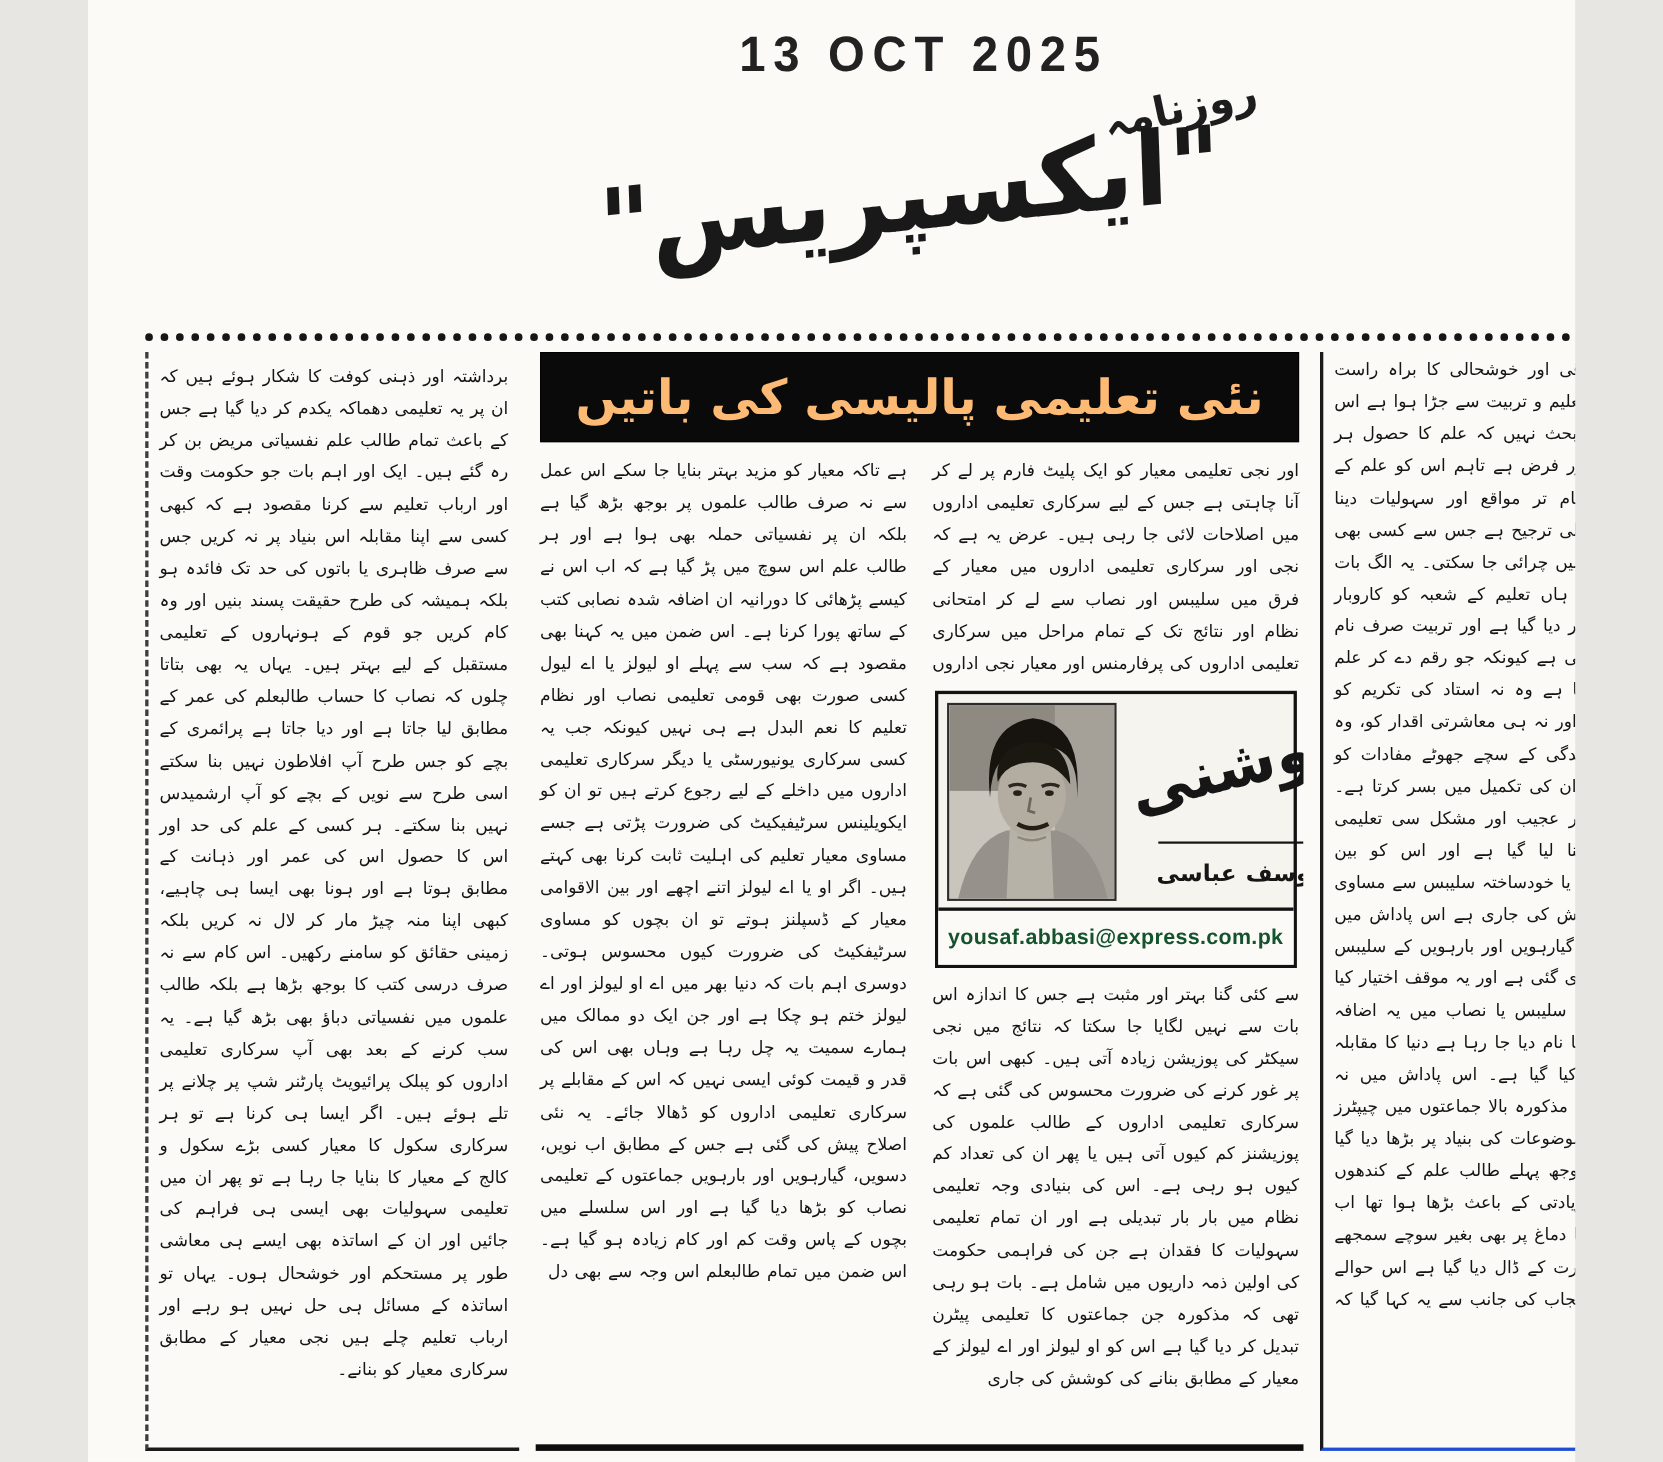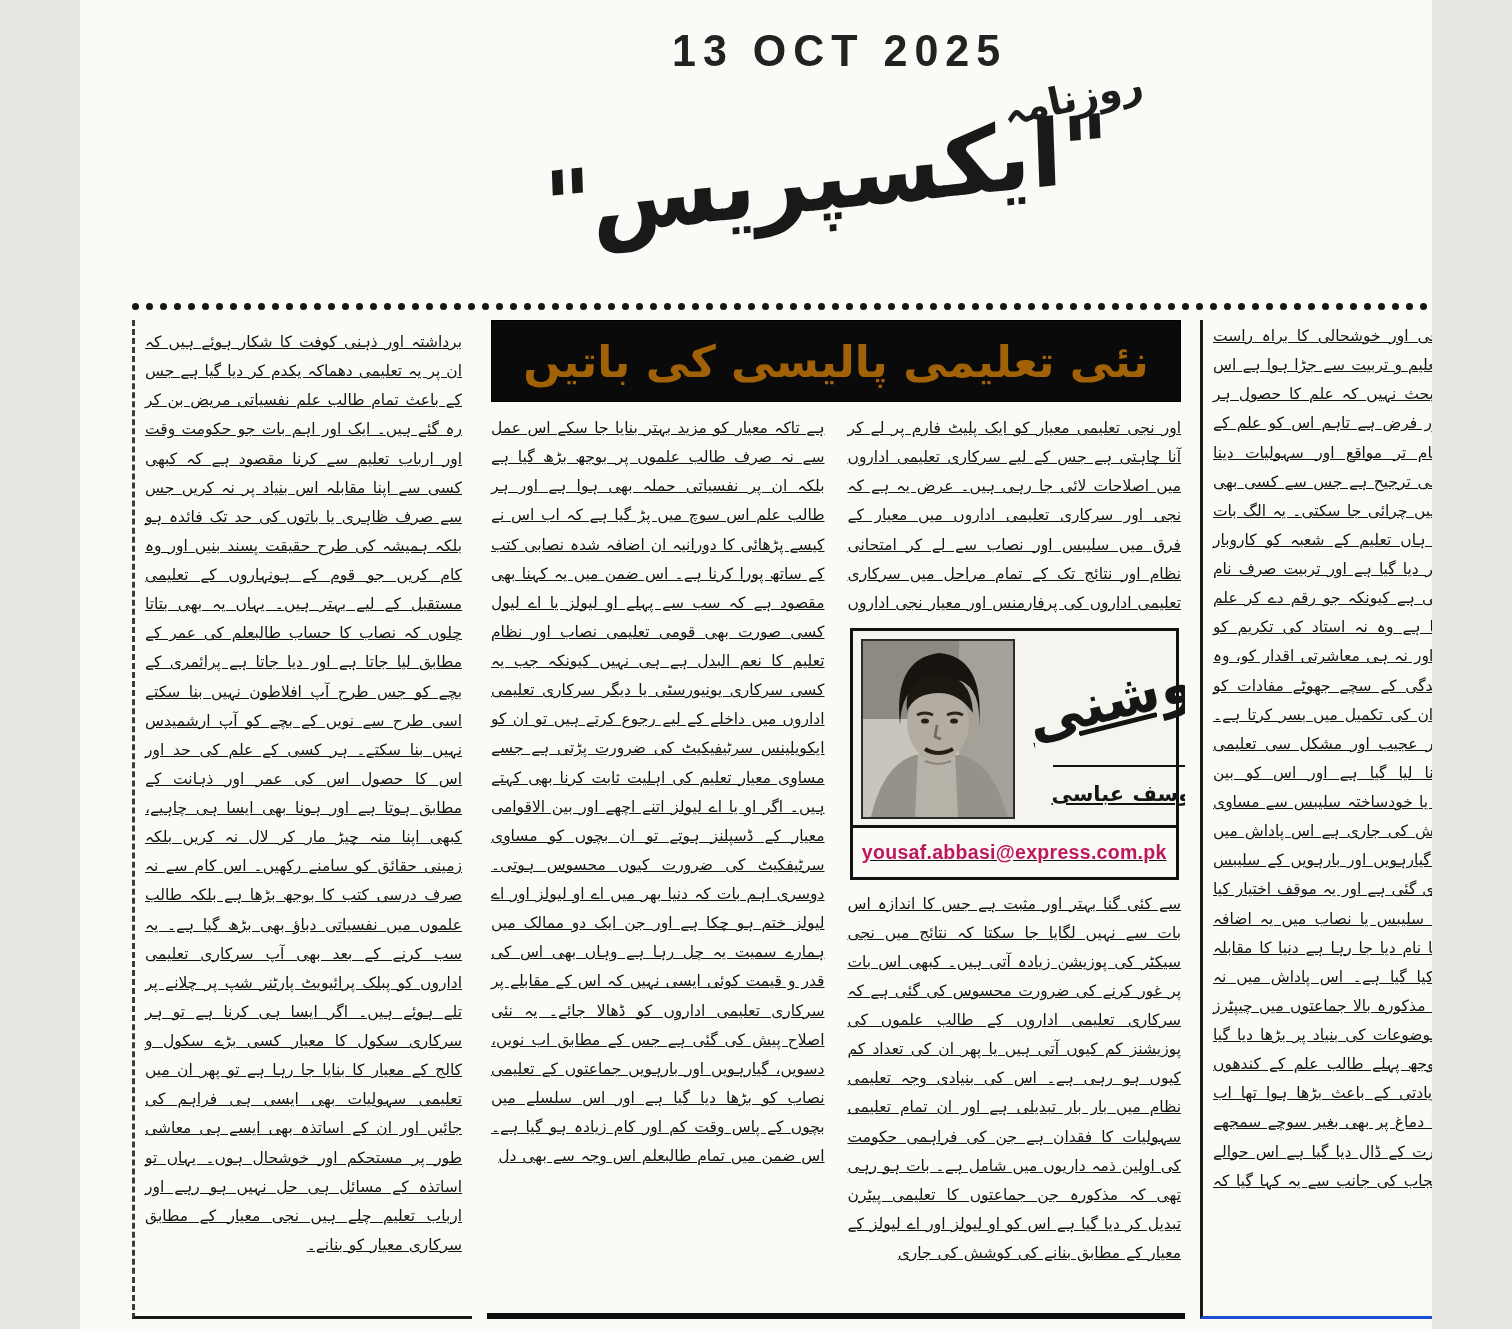--- a/index.html
+++ b/index.html
@@ -27,37 +27,37 @@
   }
   
   .article{
     position:absolute;left:52px;top:303px;width:1408px;height:1016px;
     box-sizing:border-box;border-top:7px dotted #161616;padding-top:10px;
     display:grid;grid-template-columns:340px 698px 340px;column-gap:15px;
     direction:rtl;
   }
   .urdu{
     font-size:15.5px;line-height:1.88;text-align:justify;direction:rtl;
-    color:#141414;word-spacing:1px;text-decoration:underline;
+    color:#141414;word-spacing:1px;
   }
   .urdu p{margin:0;}
   .col{overflow:hidden;box-sizing:border-box;}
   .col-intro{
     padding:2px 10px 20px;
     border-right:3px solid #1a1a1a;border-left:3px solid #1a1a1a;
     border-bottom:3px solid #1d4ed8;
   }
   .center{
     display:flex;flex-direction:column;overflow:hidden;box-sizing:border-box;
     border-bottom:6px solid #0d0d0d;padding-bottom:4px;
   }
   .banner{
     height:80px;margin:0 4px 12px;background:#0a0a0a;border:1px solid #000;
     display:flex;align-items:center;justify-content:center;
-    color:#a16207;font-size:44px;font-weight:bold;direction:rtl;
+    color:#fdba74;font-size:44px;font-weight:bold;direction:rtl;
   }
   .center-cols{
     flex:1;display:grid;grid-template-columns:1fr 1fr;column-gap:15px;
     direction:rtl;overflow:hidden;
   }
   .col-a,.col-b{overflow:hidden;padding:0 4px;}
   .col-last{
     padding:8px 10px 2px;
     border-left:3px dashed #3c3c3c;border-bottom:3px solid #1a1a1a;
   }
@@ -78,21 +78,21 @@
   }
   .roshni{
     font-size:56px;font-weight:bold;color:#161616;
     transform:rotate(-14deg);margin-bottom:14px;
   }
   .name-rule{width:72%;height:2px;background:#121212;margin:2px 0 8px;}
   .writer{font-size:21px;font-weight:bold;color:#161616;}
   .email-bar{
     border-top:3px solid #121212;background:#fbfaf6;
     font-family:"Liberation Sans",sans-serif;font-weight:700;
-    font-size:19.5px;text-align:center;padding:6px 2px;color:#be185d;
+    font-size:19.5px;text-align:center;padding:6px 2px;color:#14532d;
     direction:ltr;letter-spacing:0.3px;
   }
 </style>
 </head>
 <body>
 
 <div class="page">
 
   <div class="date-stamp">13 OCT 2025</div>
 

